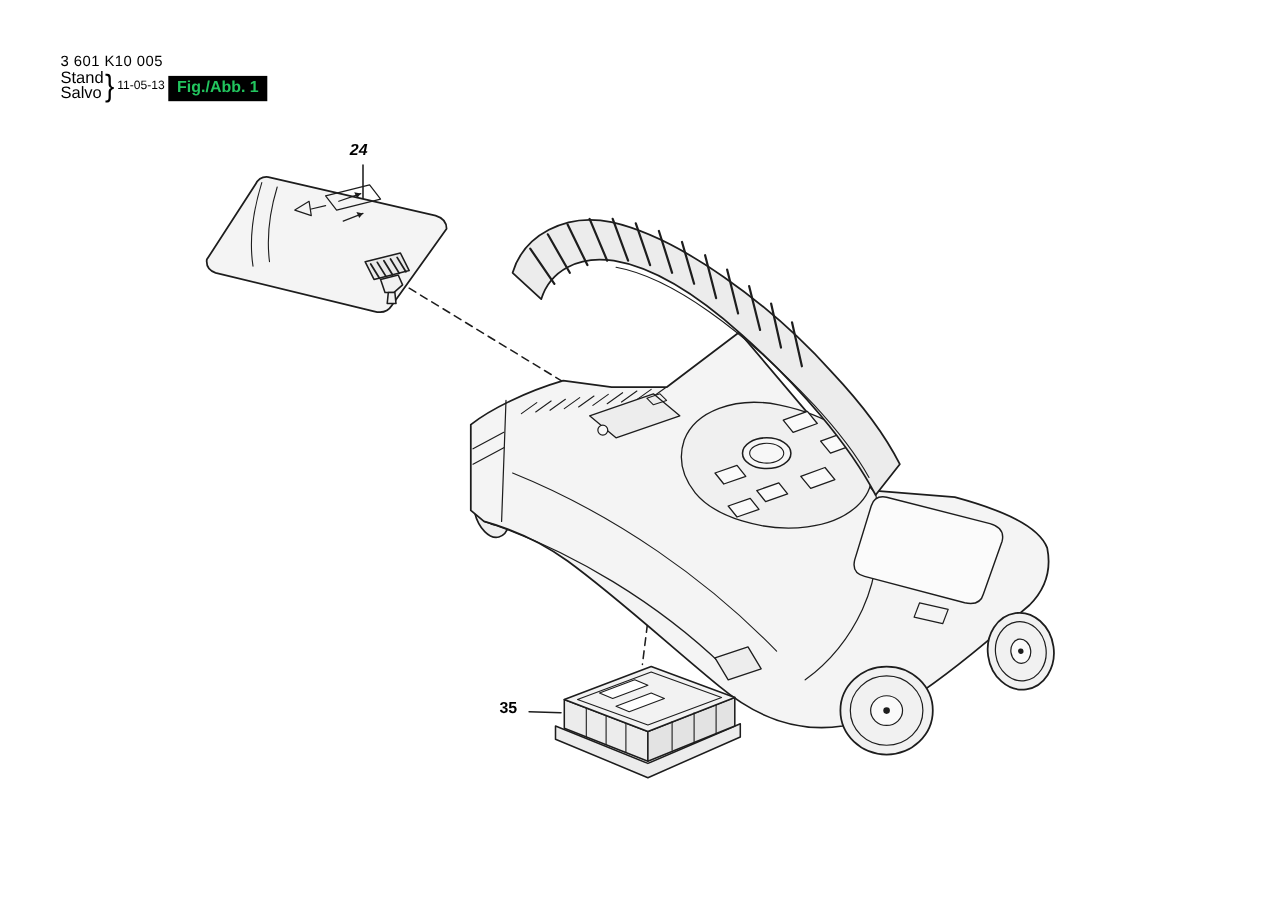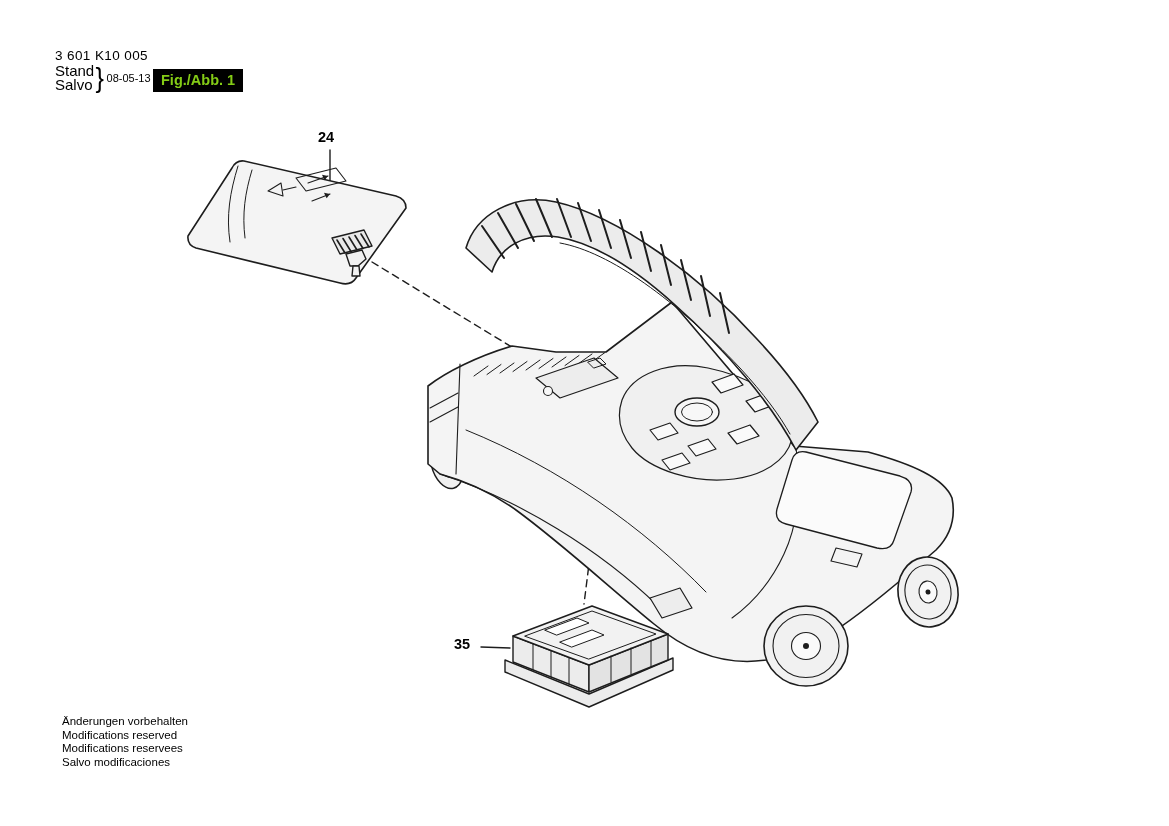--- a/index.html
+++ b/index.html
@@ -11,23 +11,23 @@
     color:#000;
     overflow:hidden;
   }
   .abs{position:absolute;}
   .part-number{left:55px;top:48px;font-size:13.5px;letter-spacing:.4px;}
   .stand-issue{left:55px;top:64px;height:34px;}
   .si-labels{display:inline-block;vertical-align:top;}
   .si-labels div{font-size:15px;line-height:14px;}
   .brace{display:inline-block;vertical-align:top;font-size:28px;line-height:28px;font-weight:400;margin-left:1px;transform:scaleX(.9);}
   .issue-date{display:inline-block;vertical-align:top;font-size:11px;margin-left:2px;margin-top:8px;}
-  .fig-badge{left:153px;top:69px;background:#000;color:#84cc16;font-weight:bold;font-size:14.5px;padding:3px 8px 4px 8px;line-height:16px;}
+  .fig-badge{left:153px;top:69px;background:#000;color:#22c55e;font-weight:bold;font-size:14.5px;padding:3px 8px 4px 8px;line-height:16px;}
   .callout{font-weight:bold;font-size:14.5px;}
-  .callout-24{left:318px;top:129px;}
+  .callout-24{left:318px;top:129px;font-style:italic;}
   .callout-28{left:454px;top:636px;}
   .footer{left:62px;top:715px;font-size:11.5px;line-height:13.5px;}
   svg{position:absolute;left:0;top:0;}
 </style>
 </head>
 <body>
 
 <div class="page">
 
   <svg width="1169" height="826" viewBox="0 0 1169 826">
@@ -203,28 +203,22 @@
 
     </g>
   </svg>
 
   <div class="abs part-number">3 601 K10 005</div>
 
   <div class="abs stand-issue">
     <span class="si-labels">
       <div>Stand</div>
       <div>Salvo</div>
-    </span><span class="brace">}</span><span class="issue-date">08-05-13</span>
+    </span><span class="brace">}</span><span class="issue-date">11-05-13</span>
   </div>
 
   <div class="abs fig-badge">Fig./Abb. 1</div>
 
   <div class="abs callout callout-24">24</div>
   <div class="abs callout callout-28">35</div>
 
-  <div class="abs footer">
-    <div>Änderungen vorbehalten</div>
-    <div>Modifications reserved</div>
-    <div>Modifications reservees</div>
-    <div>Salvo modificaciones</div>
-  </div>
 
 </div>
 
 </body></html>

